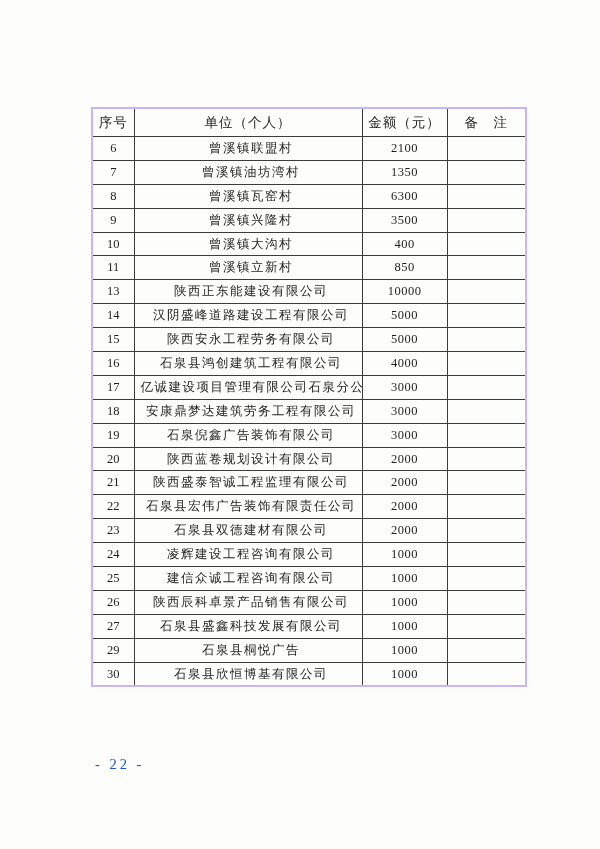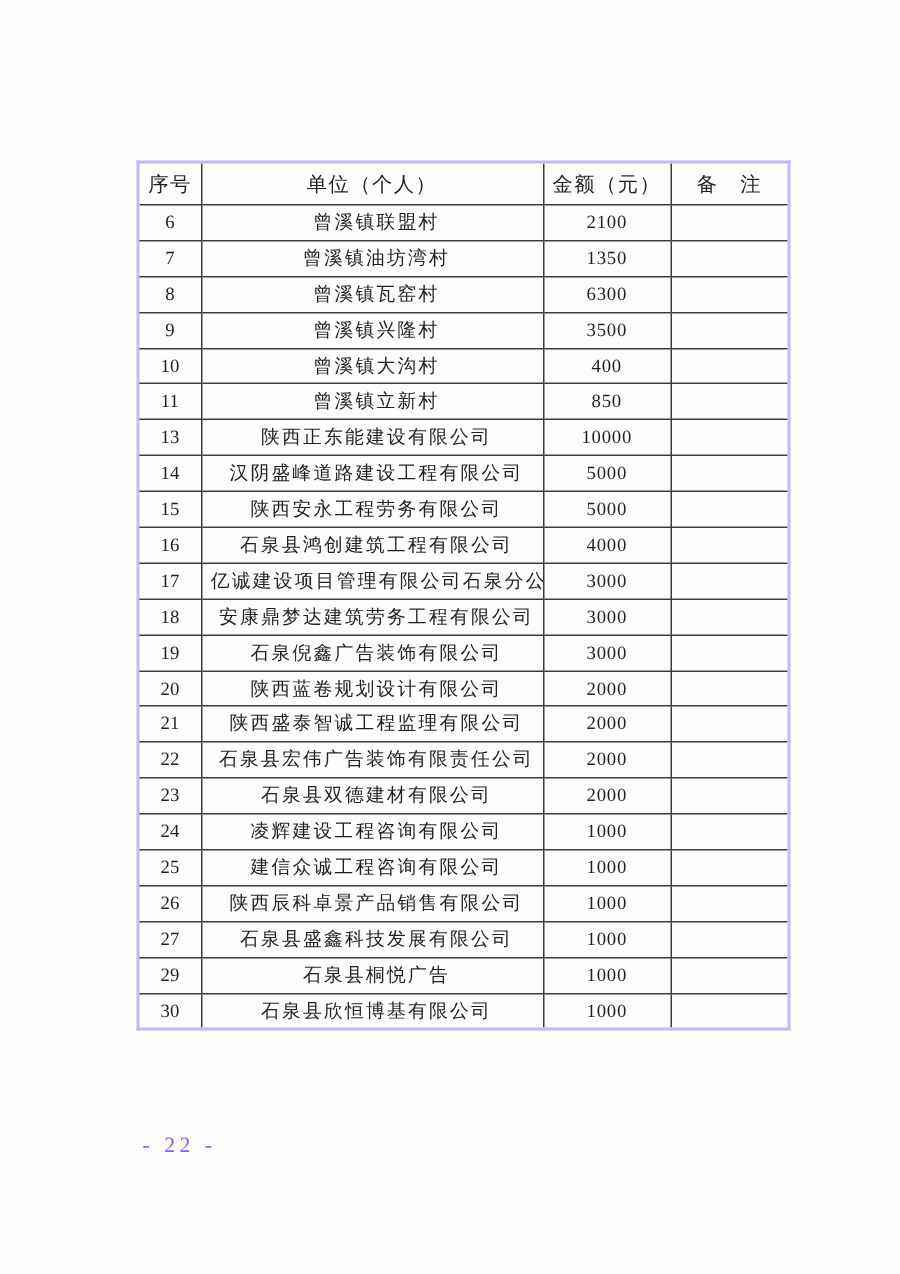--- a/index.html
+++ b/index.html
@@ -42,21 +42,21 @@
   .cell-no { text-align: center; }
   .cell-unit { text-align: center; padding-left: 6px !important; letter-spacing: 1.5px; }
   .cell-amount { text-align: center; letter-spacing: 0.5px; }
   .cell-note { }
   .page-number {
     position: absolute;
     left: 95px;
     top: 756px;
     font-size: 14.5px;
     letter-spacing: 3px;
-    color: #8b5cf6;
+    color: #1d4ed8;
   }
 </style>
 </head>
 <body>
 
 <div class="page">
 
   <table class="donation-table">
     <colgroup>
       <col style="width:42px">

